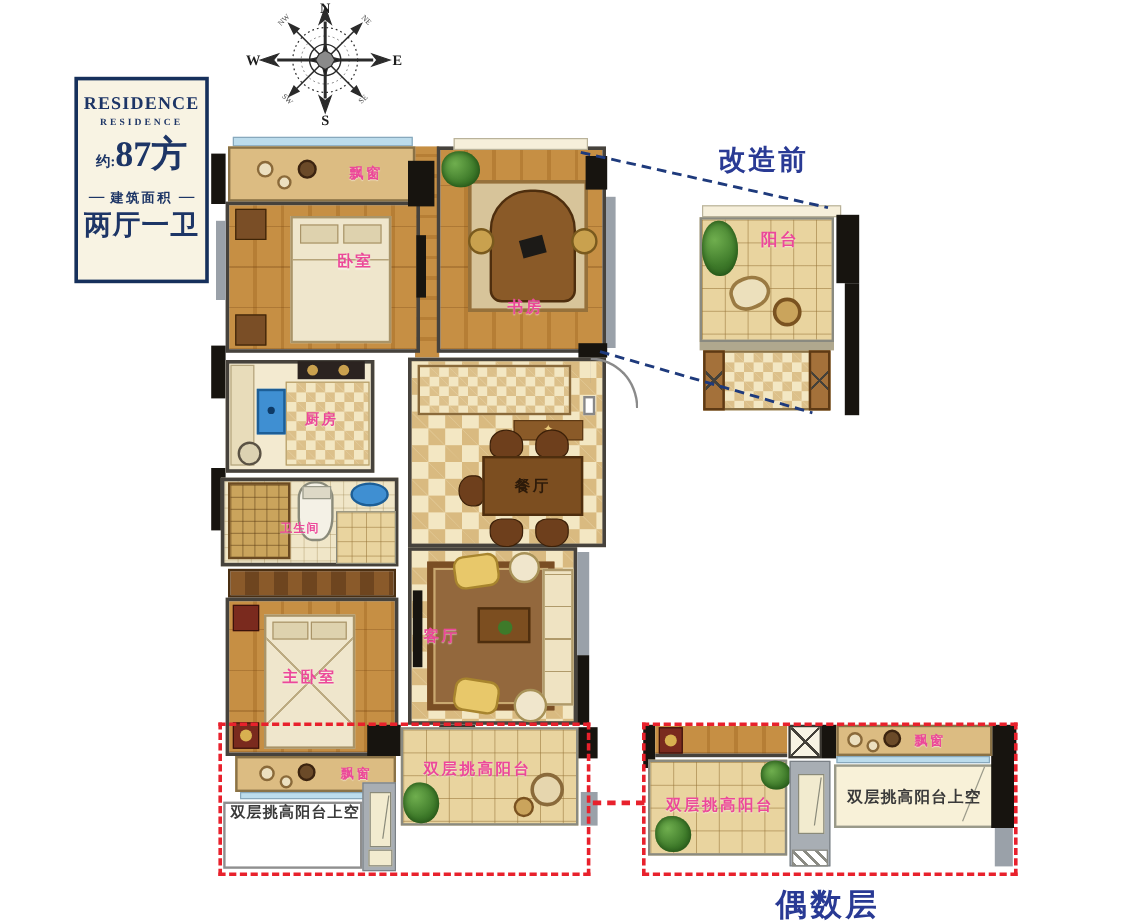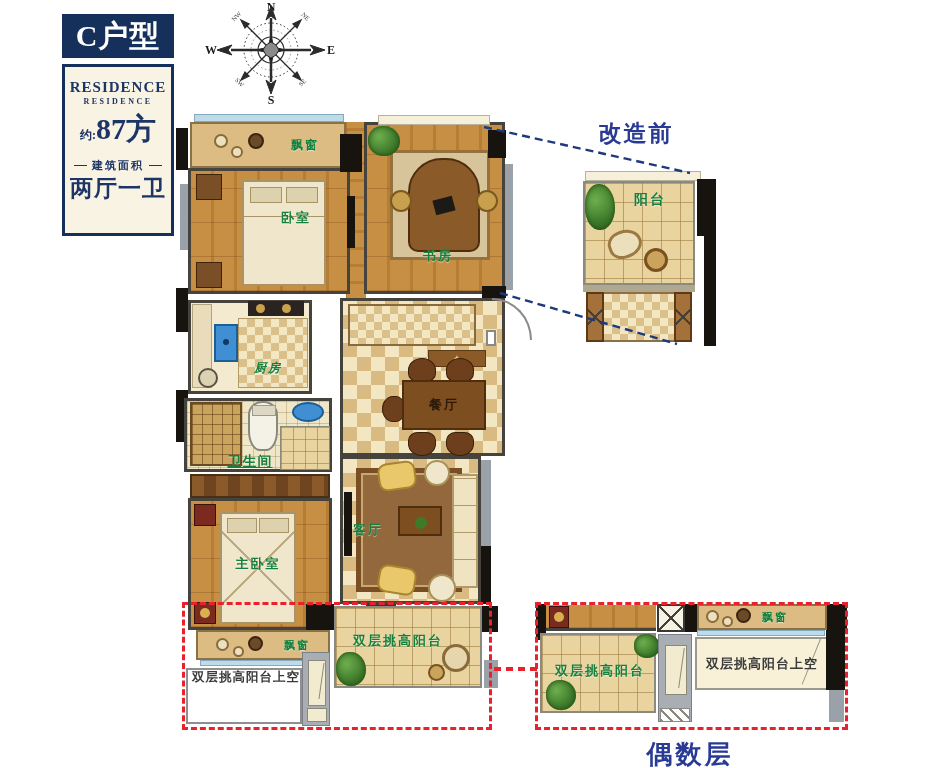--- a/index.html
+++ b/index.html
@@ -52,38 +52,35 @@
   .xbox{box-sizing:border-box;border:2px solid #3a3731;
         background:linear-gradient(45deg,transparent calc(50% - 1px),#44413a calc(50% - 1px) calc(50% + 1px),transparent calc(50% + 1px)),
                    linear-gradient(-45deg,transparent calc(50% - 1px),#44413a calc(50% - 1px) calc(50% + 1px),transparent calc(50% + 1px)),#f7f3e4;}
   .hatch{box-sizing:border-box;border:1px solid #8a8a82;
          background:repeating-linear-gradient(45deg,#8a8a82 0 2px,#ffffff 2px 7px);}
   .plant{background:radial-gradient(circle at 35% 35%,#6fae4e,#3e7a2a 60%,#2c5e1e);
          border-radius:46% 54% 50% 50%;box-shadow:inset 0 0 5px #1e4a12;}
   .dot{position:absolute;border-radius:50%;box-sizing:border-box;}
   
   .rlabel{position:absolute;transform:translate(-50%,-50%);white-space:nowrap;z-index:3;
-          font:700 13px "Liberation Serif",serif;color:#15803d;letter-spacing:2px;
+          font:700 13px "Liberation Serif",serif;color:#ec4899;letter-spacing:2px;
           text-shadow:0 1px 1px rgba(255,255,255,.55);}
   .bluecap{position:absolute;transform:translate(-50%,-50%);white-space:nowrap;z-index:6;
            font:700 26px "Liberation Sans",sans-serif;color:#293a94;letter-spacing:3px;}
   
   .bed{background:#efe6cc;border:2px solid #a99468;box-sizing:border-box;}
   .stand{background:#7a4e26;border:1px solid #3e2406;box-sizing:border-box;}
   .standr{background:#7a2a1e;border:1px solid #3c120a;box-sizing:border-box;}
   .redbox{border:3px dashed #e8212c;box-sizing:border-box;z-index:5;}
 </style>
 </head>
 <body>
 
 <div id="canvas">
 
-  <div class="abs cbox">
-      <span>C户型</span>
-    </div>
   <div class="abs infobox">
     <div class="brand1">RESIDENCE</div>
     <div class="brand2">RESIDENCE</div>
     <div class="arealine"><span class="pre">约:</span><span>87方</span></div>
     <div class="caprow">
       <span class="ln"></span>
       <span>建筑面积</span>
       <span class="ln"></span>
     </div>
     <div class="rooms2">两厅一卫</div>
@@ -172,30 +169,30 @@
   <div class="abs tileDf" style="left:238px;top:318px;width:68px;height:68px;border:1px solid #b39a62;"></div>
   <div class="abs" style="left:192px;top:304px;width:20px;height:84px;background:#e8dcba;border:1px solid #b3a37c;box-sizing:border-box;"></div>
   <div class="abs" style="left:248px;top:301px;width:56px;height:15px;background:#2b2320;">
     <span class="dot" style="left:8px;top:3px;width:9px;height:9px;background:#caa14e;"></span>
     <span class="dot" style="left:34px;top:3px;width:9px;height:9px;background:#caa14e;"></span>
   </div>
   <div class="abs" style="left:214px;top:324px;width:24px;height:38px;background:#3f8fd2;border:2px solid #1d5e96;box-sizing:border-box;">
     <span class="dot" style="left:7px;top:13px;width:6px;height:6px;background:#0e3a66;"></span>
   </div>
   <span class="dot" style="left:198px;top:368px;width:20px;height:20px;background:#dcd2b2;border:2px solid #5a5244;"></span>
-  <span class="rlabel" style="left:268px;top:368px;font-size:12px;font-style:italic;">厨房</span>
+  <span class="rlabel" style="left:268px;top:350px;font-size:12px;">厨房</span>
 
   <div class="abs tileB room" style="left:184px;top:398px;width:148px;height:74px;"></div>
   <div class="abs" style="left:190px;top:402px;width:52px;height:64px;background-color:#caa45c;border:2px solid #6b4a22;box-sizing:border-box;background-image:linear-gradient(rgba(90,60,20,.55) 1px,transparent 1px),linear-gradient(90deg,rgba(90,60,20,.55) 1px,transparent 1px);background-size:10px 10px;"></div>
   <div class="abs" style="left:248px;top:401px;width:30px;height:50px;background:#f4f1e6;border:2px solid #8a8a7a;border-radius:14px 14px 40% 40%;box-sizing:border-box;">
     <div style="position:absolute;left:2px;top:2px;width:22px;height:9px;background:#ddd8c6;border:1px solid #9a9a8a;"></div>
   </div>
   <div class="abs" style="left:292px;top:402px;width:32px;height:20px;background:#3f8fd2;border:2px solid #1d5e96;border-radius:50%;box-sizing:border-box;"></div>
   <div class="abs tileG" style="left:280px;top:426px;width:48px;height:42px;border:1px solid #8a8a7a;background-size:12px 12px;"></div>
-  <span class="rlabel" style="left:250px;top:462px;font-size:14px;letter-spacing:1px;text-decoration:underline;">卫生间</span>
+  <span class="rlabel" style="left:250px;top:440px;font-size:10px;letter-spacing:1px;">卫生间</span>
 
   <div class="abs tileD room" style="left:340px;top:298px;width:165px;height:158px;"></div>
   <div class="abs tileDf" style="left:348px;top:304px;width:128px;height:42px;border:2px solid #8a6a3a;box-sizing:border-box;"></div>
   <div class="abs" style="left:428px;top:350px;width:58px;height:17px;background:#8a5a28;border:1px solid #5e3a14;box-sizing:border-box;text-align:center;color:#e8c87a;font-size:10px;line-height:15px;">✦</div>
   <div class="abs" style="left:408px;top:358px;width:26px;height:22px;background:#6e3f1c;border-radius:50% 50% 35% 35%;border:1px solid #3c2008;"></div>
   <div class="abs" style="left:446px;top:358px;width:26px;height:22px;background:#6e3f1c;border-radius:50% 50% 35% 35%;border:1px solid #3c2008;"></div>
   <div class="abs" style="left:408px;top:432px;width:26px;height:22px;background:#6e3f1c;border-radius:35% 35% 50% 50%;border:1px solid #3c2008;"></div>
   <div class="abs" style="left:446px;top:432px;width:26px;height:22px;background:#6e3f1c;border-radius:35% 35% 50% 50%;border:1px solid #3c2008;"></div>
   <div class="abs" style="left:382px;top:396px;width:20px;height:24px;background:#6e3f1c;border-radius:50% 35% 35% 50%;border:1px solid #3c2008;"></div>
   <div class="abs" style="left:402px;top:380px;width:84px;height:50px;background:#7c4e20;border:2px solid #4e2e0e;box-sizing:border-box;"></div>

